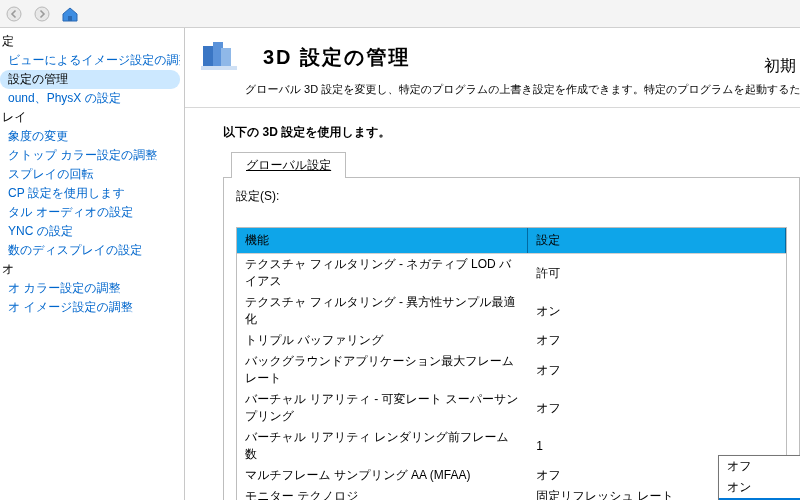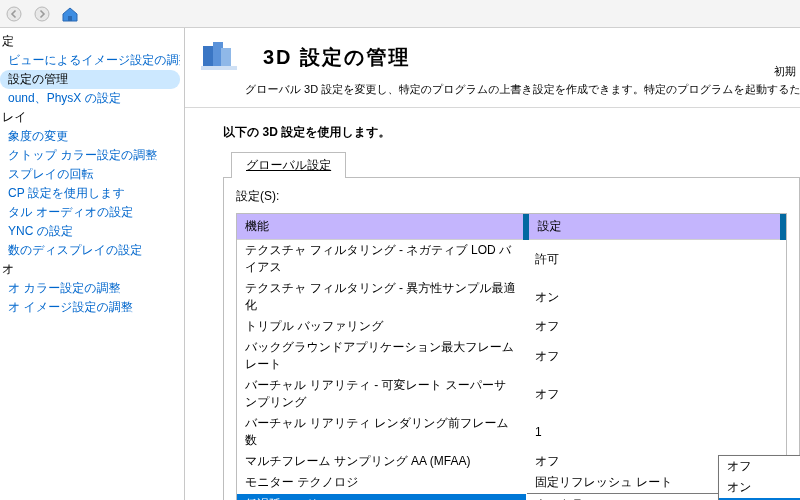--- a/index.html
+++ b/index.html
@@ -8,34 +8,34 @@
   .toolbar .icon { width: 20px; height: 20px; display: flex; align-items: center; justify-content: center; }
   .main { display: flex; height: calc(100% - 28px); }
   .sidebar { width: 185px; border-right: 1px solid #c8c8c8; padding: 4px 4px 4px 0; overflow: hidden; }
   .sidebar a { color: #0066cc; text-decoration: none; display: block; padding: 1px 0 1px 8px; white-space: nowrap; overflow: hidden; text-overflow: clip; }
   .sidebar .sel { background: #cce8ff; color: #000; border-radius: 9px; }
   .sidebar .hdr { color: #000; padding: 1px 0 1px 2px; }
   .content { flex: 1; position: relative; overflow: hidden; }
   .banner { display: flex; align-items: center; gap: 20px; padding: 10px 14px 6px 14px; }
   .banner h1 { font-size: 20px; font-weight: bold; letter-spacing: 2px; }
   .banner-icon { width: 44px; height: 38px; }
-  .banner-right { position: absolute; right: 4px; top: 36px; font-size: 11px; }
+  .banner-right { position: absolute; right: 4px; top: 28px; font-size: 16px; }
   .desc { padding: 0 14px 10px 60px; font-size: 11px; white-space: nowrap; overflow: hidden; }
   .hr { border: none; border-top: 1px solid #d8d8d8; margin: 0 0 10px 0; }
   .panel { margin: 0 0 0 38px; }
   .panel-title { font-weight: bold; font-size: 12px; padding: 6px 0 10px 0; }
   .tabs { display: flex; margin-left: 8px; }
   .tab { border: 1px solid #bdbdbd; border-bottom: none; padding: 4px 14px; background: #f2f2f2; font-size: 12px; position: relative; top: 1px; }
   .tab.active { background: #fff; z-index: 2; text-decoration: underline; }
   .tab + .tab { margin-left: -1px; }
   .tabbody { border: 1px solid #bdbdbd; padding: 10px 12px 0 12px; background: #fff; min-height: 320px; }
-  .setting-label { margin-bottom: 8px; }
+  .setting-label { margin-bottom: 22px; }
   .grid { border: 1px solid #bdbdbd; }
   .grid table { width: 100%; border-collapse: collapse; font-size: 12px; }
-  .grid th { text-align: left; font-weight: normal; background: #c4b5fd; border-bottom: 1px solid #d0d0d0; border-right: 6px solid #0369a1; padding: 4px 8px; }
+  .grid th { text-align: left; font-weight: normal; background: #0ea5e9; border-bottom: 1px solid #d0d0d0; border-right: 1px solid #0369a1; padding: 4px 8px; }
   .grid td { padding: 2px 8px; border-right: 1px solid transparent; }
   .grid td:first-child { width: 53%; }
   .grid tr.sel td { background: #0078d7; color: #fff; }
   .grid tr.sel td:last-child { position: relative; background:#fff; color:#000; border:1px solid #7a7a7a;}
   .dd-arrow { position: absolute; right: 2px; top: 2px; width: 16px; height: 16px; border:1px solid #888; display:flex; align-items:center; justify-content:center; font-size:9px; background:#f0f0f0;}
   .dropdown-pop { position: absolute; left: 533px; top: 427px; width: 262px; border: 1px solid #767676; background: #fff; z-index: 10; box-shadow: 1px 1px 2px rgba(0,0,0,.2); }
   .dropdown-pop div { padding: 2px 8px; }
   .dropdown-pop .hi { background: #0078d7; color: #fff; }
 </style>
 </head>

